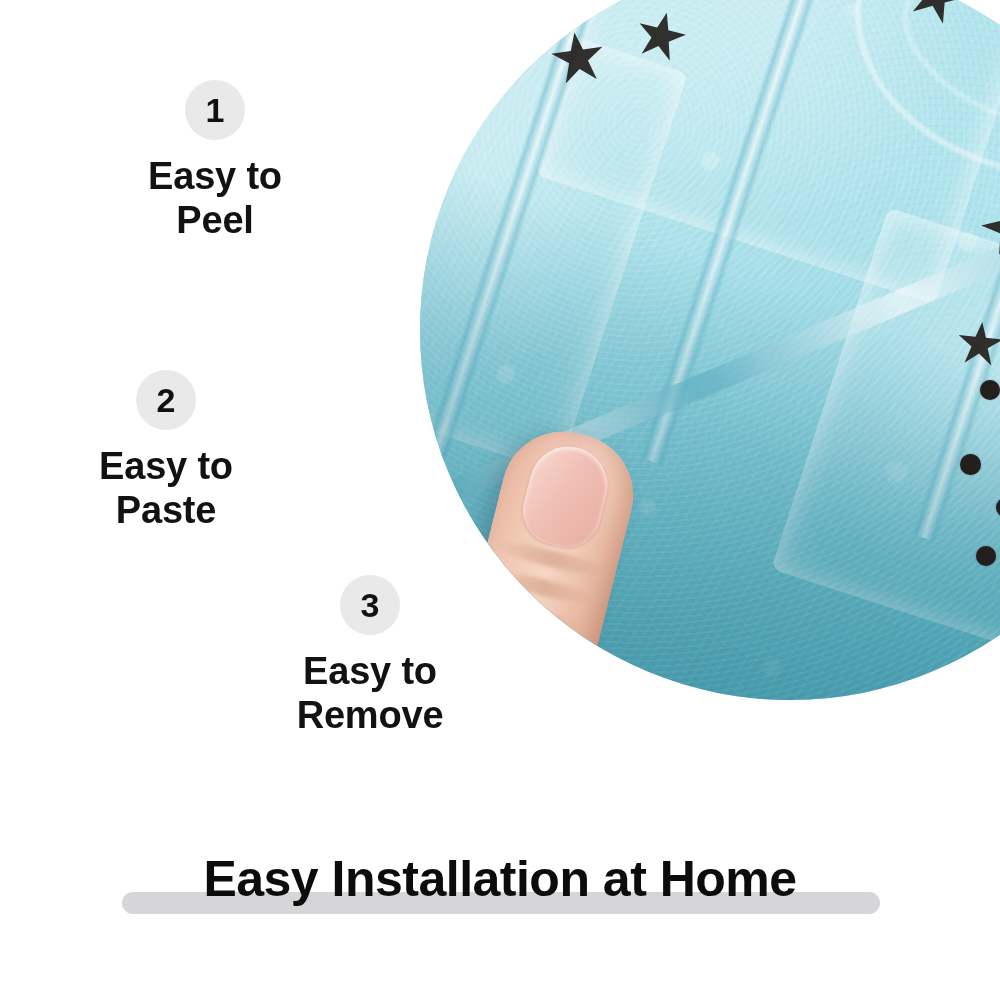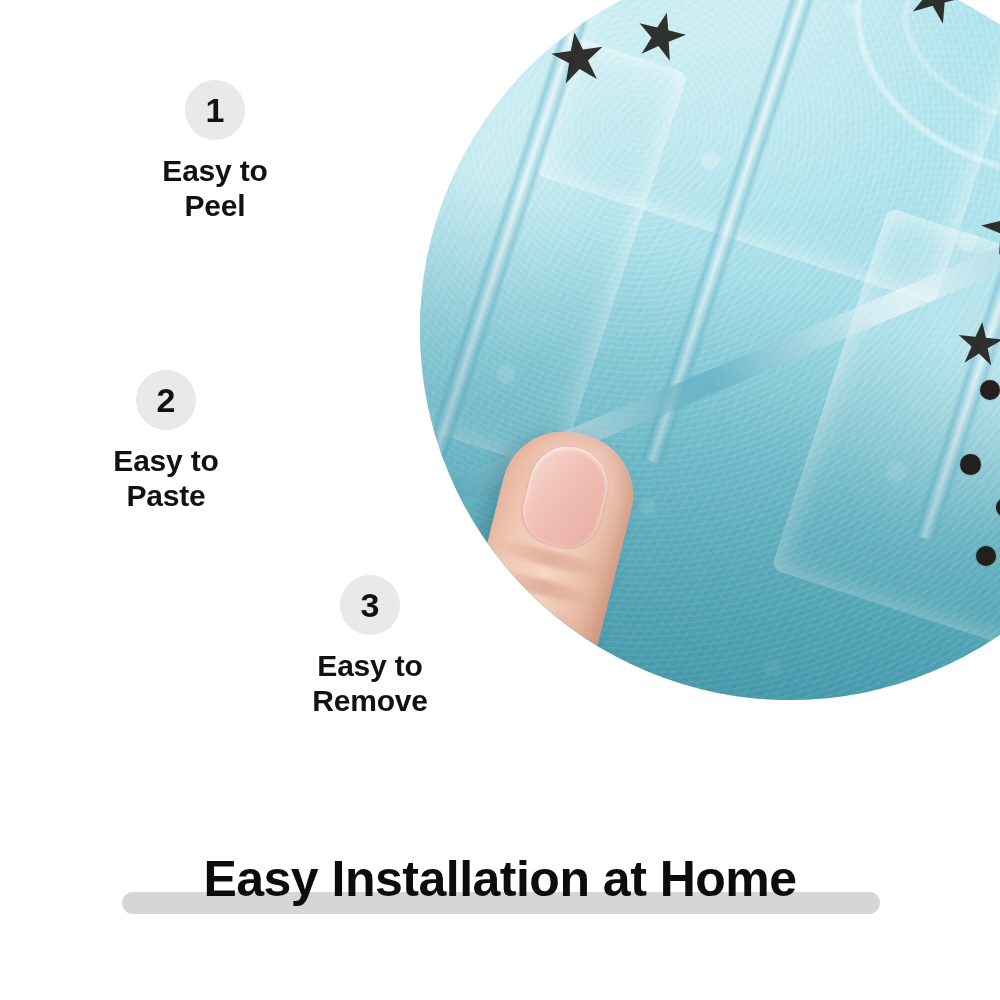--- a/index.html
+++ b/index.html
@@ -151,21 +151,21 @@
     background:#e9e9e9;
     display:flex;align-items:center;justify-content:center;
     margin:0 auto;
   }
   .badge span{
     font-size:34px;font-weight:700;color:#111;
     line-height:1;font-family:"Liberation Sans","DejaVu Sans",sans-serif;
   }
   .step-label{
     margin-top:14px;
-    font-size:30px;font-weight:700;color:#121212;
+    font-size:38px;font-weight:700;color:#121212;
     line-height:1.16;letter-spacing:-.2px;
     white-space:pre-line;
   }
   #step1{left:125px;top:80px;width:180px;}
   #step2{left:76px;top:370px;width:180px;}
   #step3{left:280px;top:575px;width:180px;}
 
   
   .title-zone{position:absolute;left:0;top:840px;width:828px;height:100px;}
   .title-bar{

